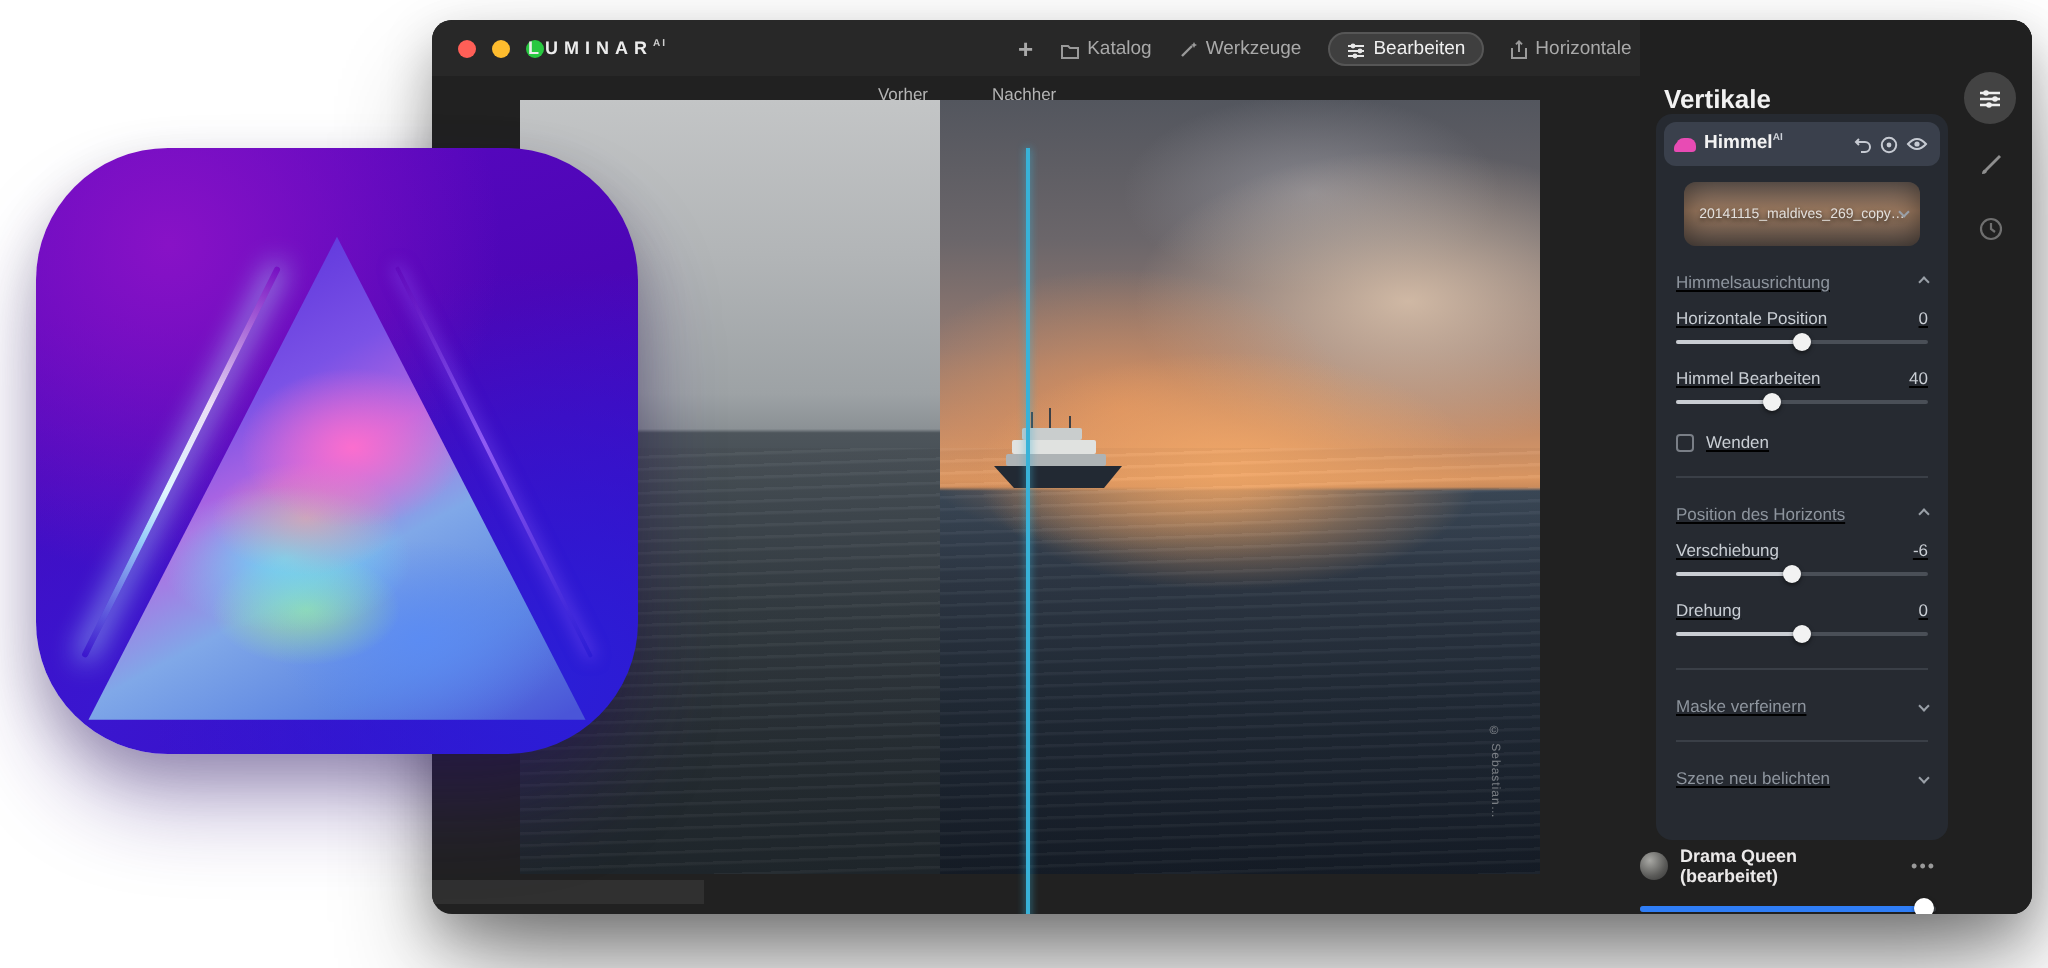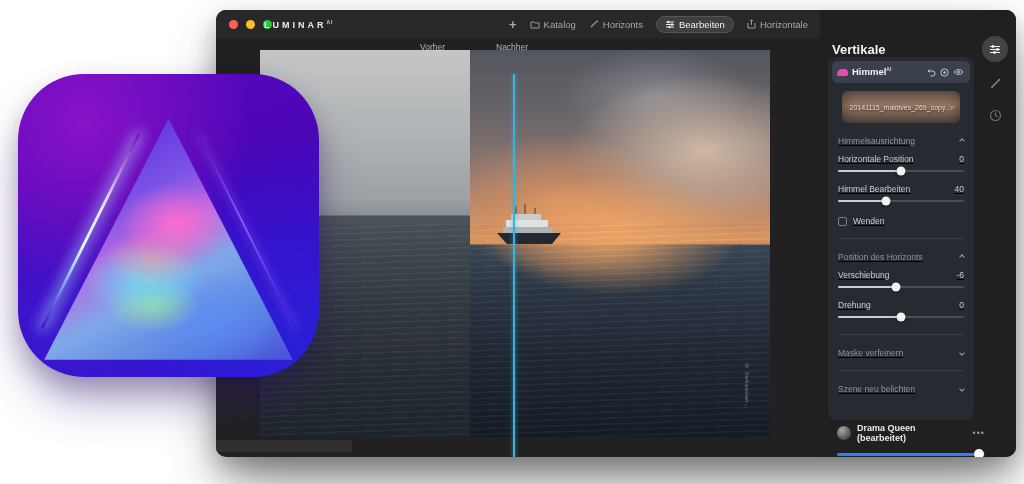--- a/index.html
+++ b/index.html
@@ -13,33 +13,33 @@
     box-shadow:0 30px 55px -8px rgba(0,0,0,.45), 0 10px 25px rgba(0,0,0,.25); }
 
   
   .titlebar { position:absolute; left:0; top:0; right:0; height:28px; background:#282828; }
   .traffic { position:absolute; left:13px; top:10px; display:flex; gap:8px; }
   .tl { width:9px; height:9px; border-radius:50%; }
   .tl.r{ background:#ff5f57; } .tl.y{ background:#febc2e; } .tl.g{ background:#28c840; }
   .logo { position:absolute; left:48px; top:9px; color:#ececec; font-size:9px; font-weight:bold; letter-spacing:3px; }
   .logo sup { font-size:5px; letter-spacing:1px; color:#cfcfcf; }
   .nav { position:absolute; left:293px; top:0; height:28px; display:flex; align-items:center; gap:13px; }
-  .nav-item { display:flex; align-items:center; gap:4px; color:#a9a9a9; font-size:9.5px; cursor:default; }
+  .nav-item { display:flex; align-items:flex-end; gap:4px; color:#a9a9a9; font-size:9.5px; cursor:default; }
   .nav-item svg { display:block; }
   .nav-item.active { background:#3f3f3f; border:1px solid #565656; border-radius:9px; padding:2px 8px; color:#f0f0f0; }
   .plus { color:#a9a9a9; font-size:13px; font-weight:bold; }
   .tb-right { position:absolute; right:12px; top:0; height:28px; display:flex; align-items:center; gap:10px; }
   .cmp-toggle { width:24px; height:15px; background:#111; border-radius:3px; display:flex; align-items:center; justify-content:center; gap:2px; }
   .cmp-a { width:7px; height:7px; background:#3e7ef0; border-radius:1px; }
   .cmp-b { width:7px; height:7px; border:1px solid #8a8a8a; border-radius:1px; }
   .zoom-ind { color:#9a9a9a; font-size:9px; display:flex; align-items:center; gap:3px; }
 
   
   .cmp-label { position:absolute; top:32px; font-size:8.5px; color:#b4b4b4; }
-  .cmp-label.before { left:204px; width:44px; text-align:left; }
+  .cmp-label.before { left:204px; width:44px; text-align:right; }
   .cmp-label.after { left:280px; }
 
   
   .canvas { position:absolute; left:44px; top:40px; width:510px; height:387px; }
   .photo-before { position:absolute; left:0; top:0; width:210px; height:387px;
     background:linear-gradient(180deg,#c3c5c6 0%, #b2b5b7 20%, #9da2a5 38%, #8b9195 42.5%,
       #4d555b 43%, #414950 52%, #333b41 66%, #262d33 84%, #1f262b 100%); }
   .photo-after { position:absolute; left:210px; top:0; width:300px; height:387px;
     background:
       radial-gradient(ellipse 60% 22% at 48% 48%, rgba(242,168,104,.95), rgba(242,168,104,0) 70%),
@@ -92,21 +92,21 @@
   .srow { margin-top:8px; }
   .slabel { display:flex; justify-content:space-between; color:#c9ced4; font-size:8.5px; }
   .strack { position:relative; height:10px; margin-top:2px; }
   .strack .line { position:absolute; left:0; right:0; top:4px; height:2px; background:#4a4f57; border-radius:1px; }
   .strack .fill { position:absolute; left:0; top:4px; height:2px; background:#c9cdd3; border-radius:1px; }
   .strack .knob { position:absolute; top:5px; width:9px; height:9px; background:#f2f2f2; border-radius:50%;
     transform:translate(-50%,-50%); box-shadow:0 1px 2px rgba(0,0,0,.5); }
   .chk-row { display:flex; align-items:center; gap:6px; margin-top:10px; color:#c9ced4; font-size:8.5px; }
   .chk { width:9px; height:9px; border:1px solid #7a7f87; border-radius:2px; }
 
-  .preset-bar { position:absolute; left:17px; top:413px; width:148px; }
+  .preset-bar { position:absolute; left:0; top:413px; width:148px; }
   .preset-row { display:flex; align-items:center; gap:6px; }
   .preset-thumb { width:14px; height:14px; border-radius:50%;
     background:radial-gradient(circle at 35% 30%, #a8a8a4, #5a5a58 60%, #333); }
   .preset-name { color:#eceaea; font-size:9px; font-weight:bold; flex:1; }
   .preset-menu { color:#9a9a9a; font-size:9px; letter-spacing:1px; }
   .amt-track { position:relative; height:10px; margin-top:6px; }
   .amt-track .line { position:absolute; left:0; right:0; top:4px; height:3px; background:#44474c; border-radius:2px; }
   .amt-track .fill { position:absolute; left:0; top:4px; height:3px; background:#2f7ef7; border-radius:2px; }
   .amt-track .knob { position:absolute; top:5px; width:10px; height:10px; background:#fff; border-radius:50%;
     transform:translate(-50%,-50%); box-shadow:0 1px 2px rgba(0,0,0,.5); }
@@ -165,21 +165,21 @@
             </span>
           <span>Katalog</span>
         </span>
         <span class="nav-item">
           <span>
               <svg width="10" height="10" viewBox="0 0 10 10">
                 <line x1="2" y1="8" x2="7" y2="3" stroke="#9a9a9a" stroke-width="1.2"></line>
                 <path d="M8 1 l.5 1 1 .5 -1 .5 -.5 1 -.5 -1 -1 -.5 1 -.5z" fill="#9a9a9a"></path>
               </svg>
             </span>
-          <span>Horizonts</span>
+          <span>Werkzeuge</span>
         </span>
         <span class="nav-item active">
           <span>
               <svg width="10" height="9" viewBox="0 0 10 9">
                 <line x1="1" y1="2" x2="9" y2="2" stroke="#e8e8e8" stroke-width="1"></line>
                 <line x1="1" y1="4.5" x2="9" y2="4.5" stroke="#e8e8e8" stroke-width="1"></line>
                 <line x1="1" y1="7" x2="9" y2="7" stroke="#e8e8e8" stroke-width="1"></line>
                 <circle cx="3.5" cy="2" r="1.2" fill="#e8e8e8"></circle>
                 <circle cx="7" cy="4.5" r="1.2" fill="#e8e8e8"></circle>
                 <circle cx="4.5" cy="7" r="1.2" fill="#e8e8e8"></circle>

